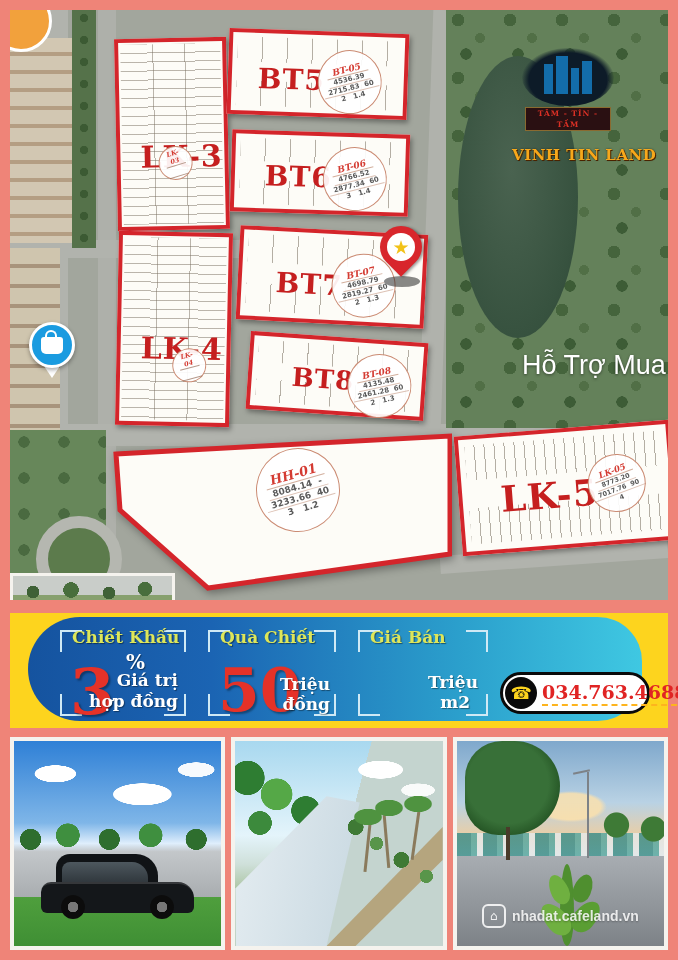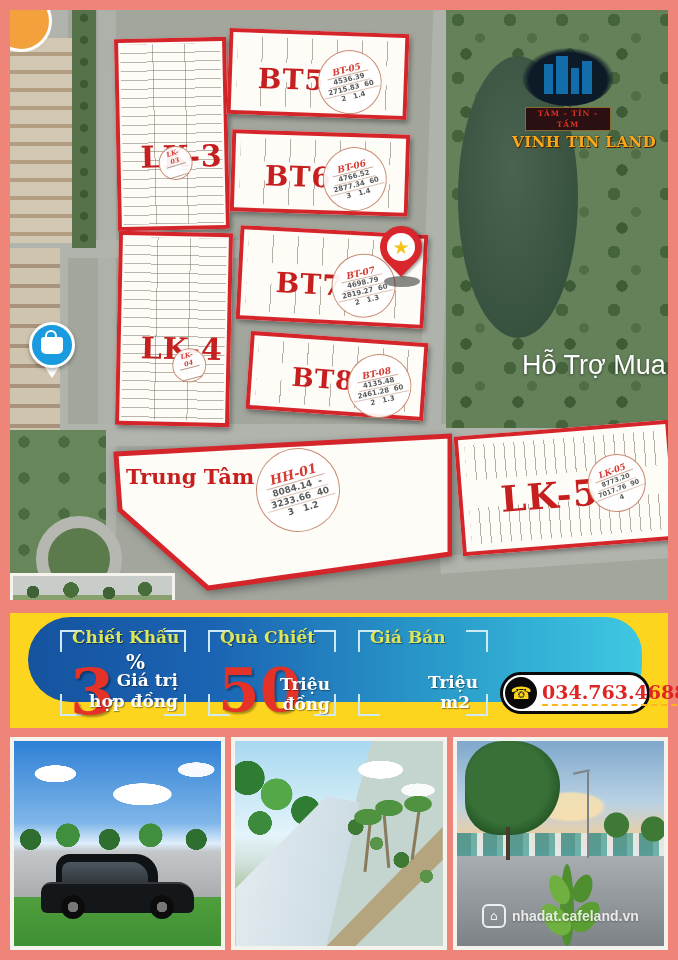--- a/index.html
+++ b/index.html
@@ -123,30 +123,30 @@
     border:2.5px solid #fff;border-bottom:none;border-radius:8px 8px 0 0;box-sizing:border-box;}
   
   .logo{position:absolute;left:502px;top:38px;width:112px;text-align:center;z-index:4;}
   .logo .sky-oval{position:relative;margin:0 auto;width:92px;height:58px;border-radius:50%;
     background:radial-gradient(ellipse at 50% 55%,#0d1b28 60%,rgba(13,27,40,.0) 72%);}
   .logo .bld{position:absolute;bottom:12px;background:#1477b8;opacity:.9;}
   .b1{left:22px;width:9px;height:30px;} .b2{left:34px;width:12px;height:38px;background:#2e9fd4;}
   .b3{left:49px;width:8px;height:26px;} .b4{left:60px;width:10px;height:33px;background:#2e9fd4;}
   .logo .tagline{margin:1px auto 0;width:84px;background:#2a1012;border:1px solid #8a6a30;
     color:#d93025;font:700 7.5px/11px "DejaVu Serif",serif;letter-spacing:1px;}
-  .logo .brand{margin-top:2px;color:#f7a81b;font:900 15px "DejaVu Serif",serif;letter-spacing:.5px;
+  .logo .brand{margin-top:15px;color:#f7a81b;font:900 15px "DejaVu Serif",serif;letter-spacing:.5px;
     text-shadow:1px 1px 0 #4a2300,0 0 2px rgba(0,0,0,.6);white-space:nowrap;}
   
   .place{position:absolute;z-index:3;color:#fff;font:500 27px "Liberation Sans",sans-serif;
     text-shadow:0 1px 3px rgba(0,0,0,.5);white-space:nowrap;}
   .place-1{left:490px;top:306px;}
   .place-2{left:512px;top:340px;}
   
   .banner{position:absolute;left:10px;top:613px;width:658px;height:115px;background:#fdd41e;}
-  .banner-panel{position:absolute;left:18px;top:4px;width:614px;height:85px;border-radius:54px 46px 46px 54px;
+  .banner-panel{position:absolute;left:18px;top:4px;width:614px;height:104px;border-radius:54px 46px 46px 54px;
     background:linear-gradient(to right,#15539f 0%,#1b64b3 30%,#2b9fcc 70%,#3fc8e2 100%);}
   .offer{position:absolute;top:13px;height:86px;}
   .offer-1{left:32px;width:126px;} .offer-2{left:180px;width:128px;} .offer-3{left:330px;width:130px;}
   .corner{position:absolute;width:20px;height:20px;border:0 solid #cfe9f5;}
   .corner.tl{left:0;top:0;border-left-width:2.5px;border-top-width:2.5px;}
   .corner.tr{right:0;top:0;border-right-width:2.5px;border-top-width:2.5px;}
   .corner.bl{left:0;bottom:0;border-left-width:2.5px;border-bottom-width:2.5px;}
   .corner.br{right:0;bottom:0;border-right-width:2.5px;border-bottom-width:2.5px;}
   .o-title{position:absolute;left:12px;top:-3px;font:700 17px "DejaVu Serif",serif;color:#dde65a;
     text-shadow:1px 1px 1px rgba(0,0,0,.45);white-space:nowrap;}
@@ -329,21 +329,20 @@
       <div class="s-line">4135.48</div>
       <div class="s-line">2461.28  60</div>
       <div class="s-line">2   1.3</div>
     </div>
   </div>
 
   <div class="hh-wrap">
     <svg width="352" height="162" viewBox="0 0 352 162">
       <polygon points="16,24 350,6 350,124 108,158 20,80" fill="#fdfcf7" stroke="#d4252b" stroke-width="5"></polygon>
     </svg>
-    <div class="hh-l1">Trung Tâm</div>
     <div class="stamp stamp-hh">
       <div class="s-title">HH-01</div>
       <div class="s-line">8084.14  -</div>
       <div class="s-line">3233.66  40</div>
       <div class="s-line">3   1.2</div>
     </div>
   </div>
 
   <div class="block blk-lk5">
     <div class="band top fine"></div>

